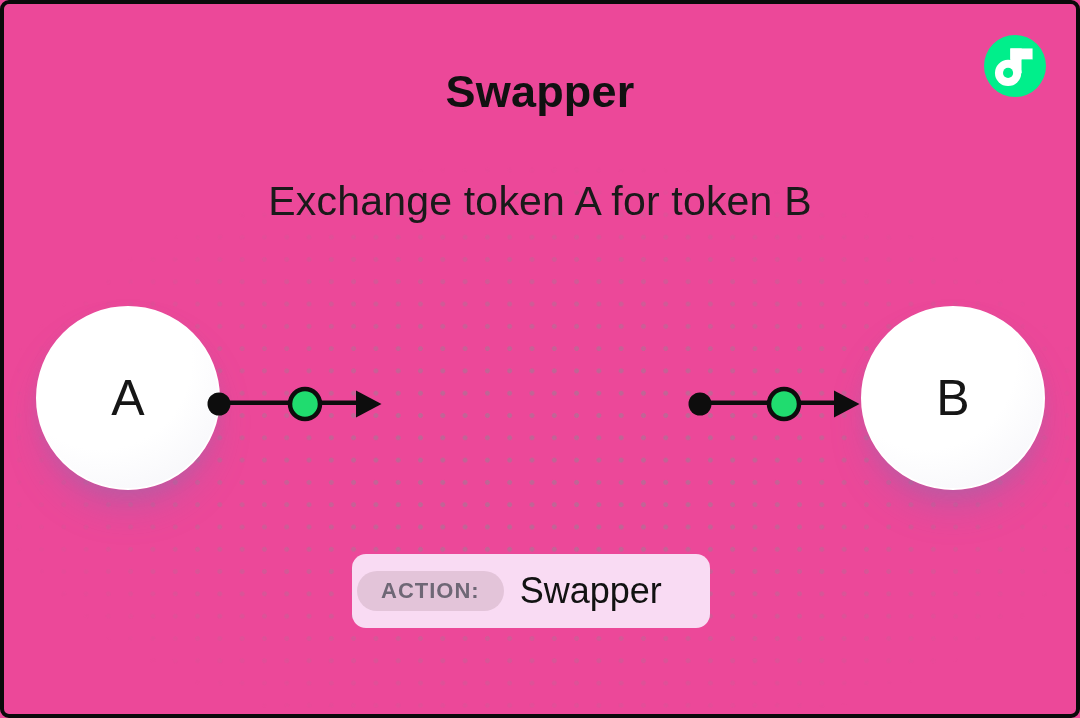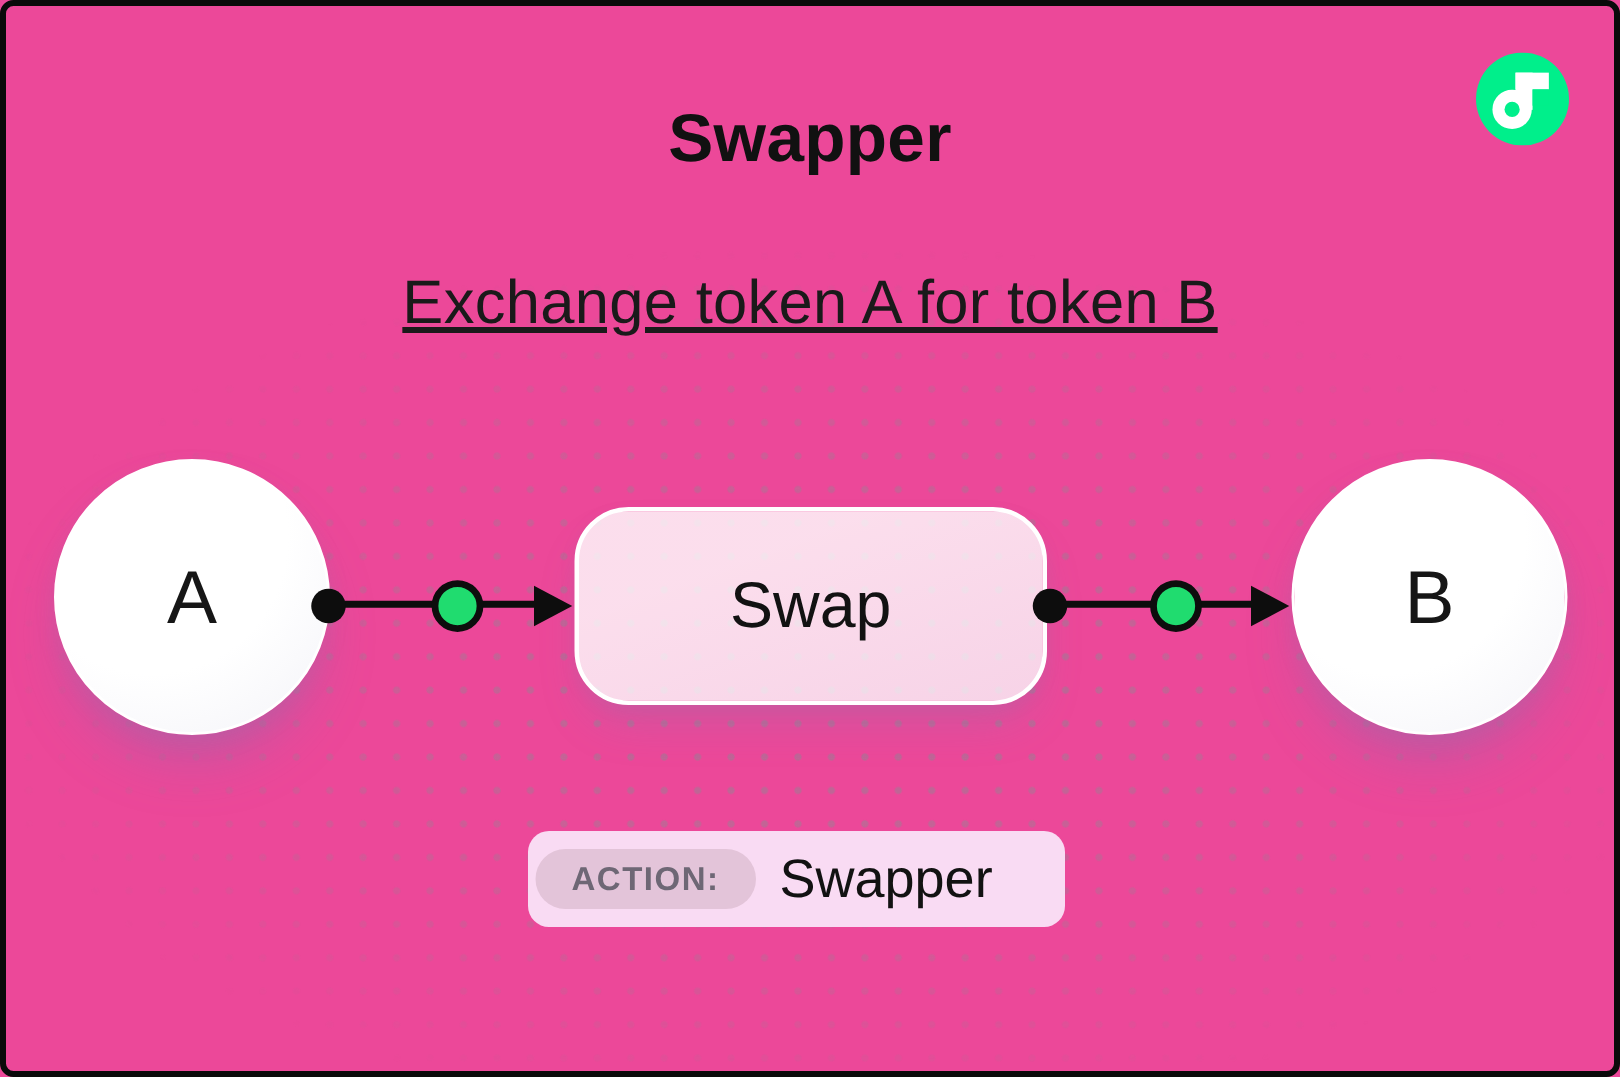--- a/index.html
+++ b/index.html
@@ -55,21 +55,20 @@
 
   .subtitle {
     position: absolute;
     left: 0; right: 0; top: 178px;
     text-align: center;
     font-size: 41px;
     font-weight: 400;
     letter-spacing: 0.2px;
     color: #1a1a1a;
     z-index: 10;
-    text-decoration: underline;
   }
 
   .node-circle {
     position: absolute;
     width: 184px; height: 184px;
     border-radius: 50%;
     background: radial-gradient(circle at 35% 28%, #ffffff 52%, #f3f3f8 100%);
     border: 2px solid #ffffff;
     box-shadow: 0 24px 38px -10px rgba(118,114,180,0.38), 0 6px 14px rgba(130,130,170,0.12);
     display: flex; align-items: center; justify-content: center;
@@ -94,21 +93,21 @@
 
   .connectors {
     position: absolute; inset: 0;
     z-index: 8;
     pointer-events: none;
   }
 
   .action-badge {
     position: absolute;
     left: 352px; top: 554px;
-    height: 64px;
+    height: 74px;
     width: 358px;
     border-radius: 14px;
     background: #f9dbf3;
     display: flex; align-items: center;
     padding: 9px 26px 9px 5px;
     gap: 16px;
     z-index: 12;
   }
   .action-label-pill {
     height: 40px;
@@ -147,23 +146,20 @@
     </svg>
   </div>
 
   <div class="title">Swapper</div>
   <div class="subtitle">Exchange token A for token B</div>
 
   <div class="node-circle node-a">
     <span>A</span>
   </div>
 
-  <div class="swap-box">
-    <span>Swap</span>
-  </div>
 
   <div class="node-circle node-b">
     <span>B</span>
   </div>
 
   <svg class="connectors" width="1080" height="718" viewBox="0 0 1080 718" xmlns="http://www.w3.org/2000/svg">
     <defs>
       <linearGradient id="greenFadeL" x1="0" y1="0" x2="1" y2="0">
         <stop offset="0" stop-color="#00c96d" stop-opacity="0"></stop>
         <stop offset="1" stop-color="#00e07b" stop-opacity="1"></stop>

